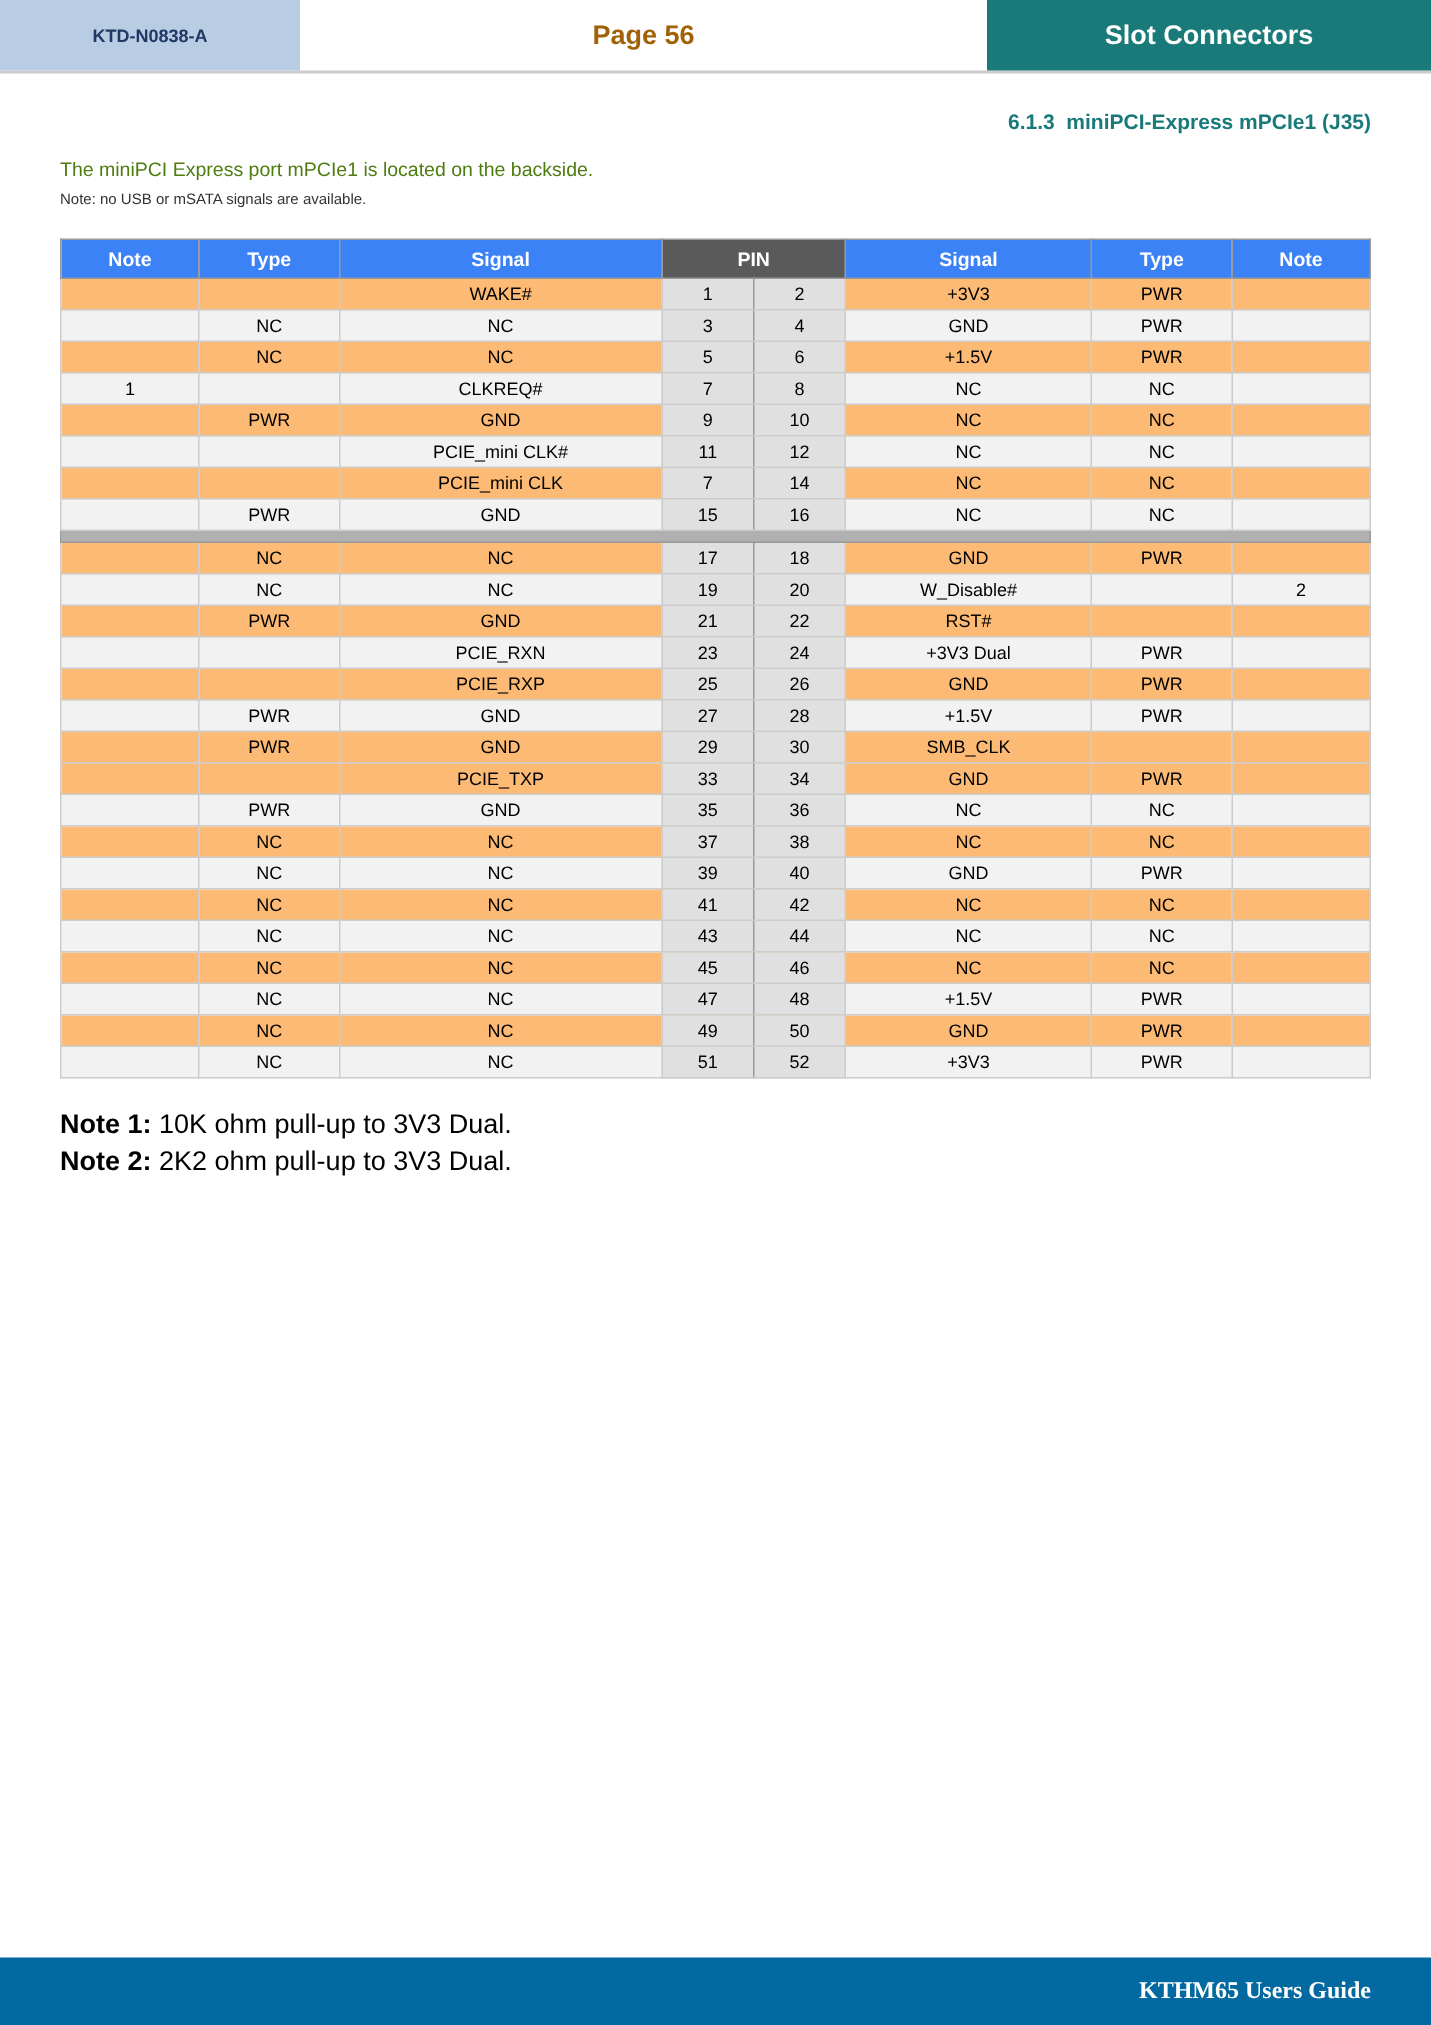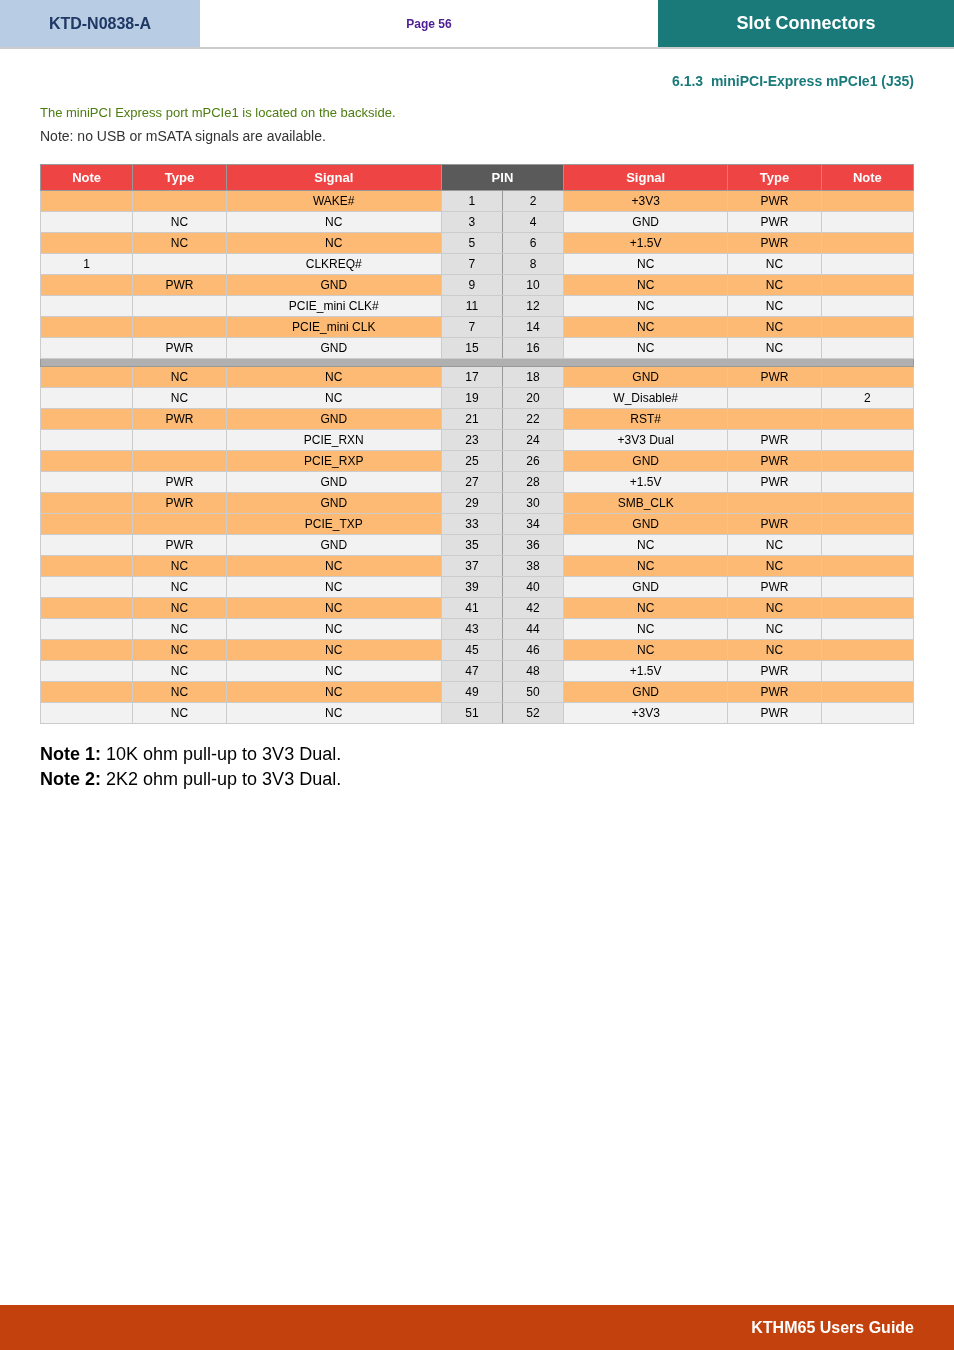--- a/index.html
+++ b/index.html
@@ -18,31 +18,31 @@
       height: 49px;
       border-bottom: 2px solid #ccc;
     }
     .header-left {
       background: #b8cce4;
       width: 200px;
       display: flex;
       align-items: center;
       justify-content: center;
       font-weight: bold;
-      font-size: 16px;
+      font-size: 12px;
       color: #1f3864;
     }
     .header-center {
       flex: 1;
       display: flex;
       align-items: center;
       justify-content: center;
-      font-size: 12px;
+      font-size: 18px;
       font-weight: bold;
-      color: #4c1d95;
+      color: #a16207;
     }
     .header-right {
       background: #1a7a7a;
       width: 296px;
       display: flex;
       align-items: center;
       justify-content: center;
       font-size: 18px;
       font-weight: bold;
       color: #fff;
@@ -62,33 +62,33 @@
     }
 
     .description {
       margin-bottom: 8px;
       font-size: 13px;
       color: #4d7c0f;
     }
 
     .note-text {
       margin-bottom: 20px;
-      font-size: 14px;
+      font-size: 10px;
       color: #333;
     }
 
     
     table {
       border-collapse: collapse;
       width: 100%;
       margin-bottom: 20px;
     }
 
     table th {
-      background: #ef4444;
+      background: #3b82f6;
       color: #fff;
       text-align: center;
       padding: 5px 8px;
       font-size: 13px;
       border: 1px solid #999;
     }
 
     table td {
       text-align: center;
       padding: 3px 8px;
@@ -111,25 +111,26 @@
       background: #e0e0e0;
     }
 
     
     .footer {
       position: absolute;
       bottom: 0;
       left: 0;
       right: 0;
       height: 45px;
-      background: #c2410c;
+      background: #0369a1;
       display: flex;
       align-items: center;
       justify-content: flex-end;
       padding-right: 40px;
+      font-family: Liberation Serif, serif;
     }
     .footer-text {
       color: #fff;
       font-size: 16px;
       font-weight: bold;
     }
 
     .notes-section {
       margin-top: 12px;
       font-size: 18px;

